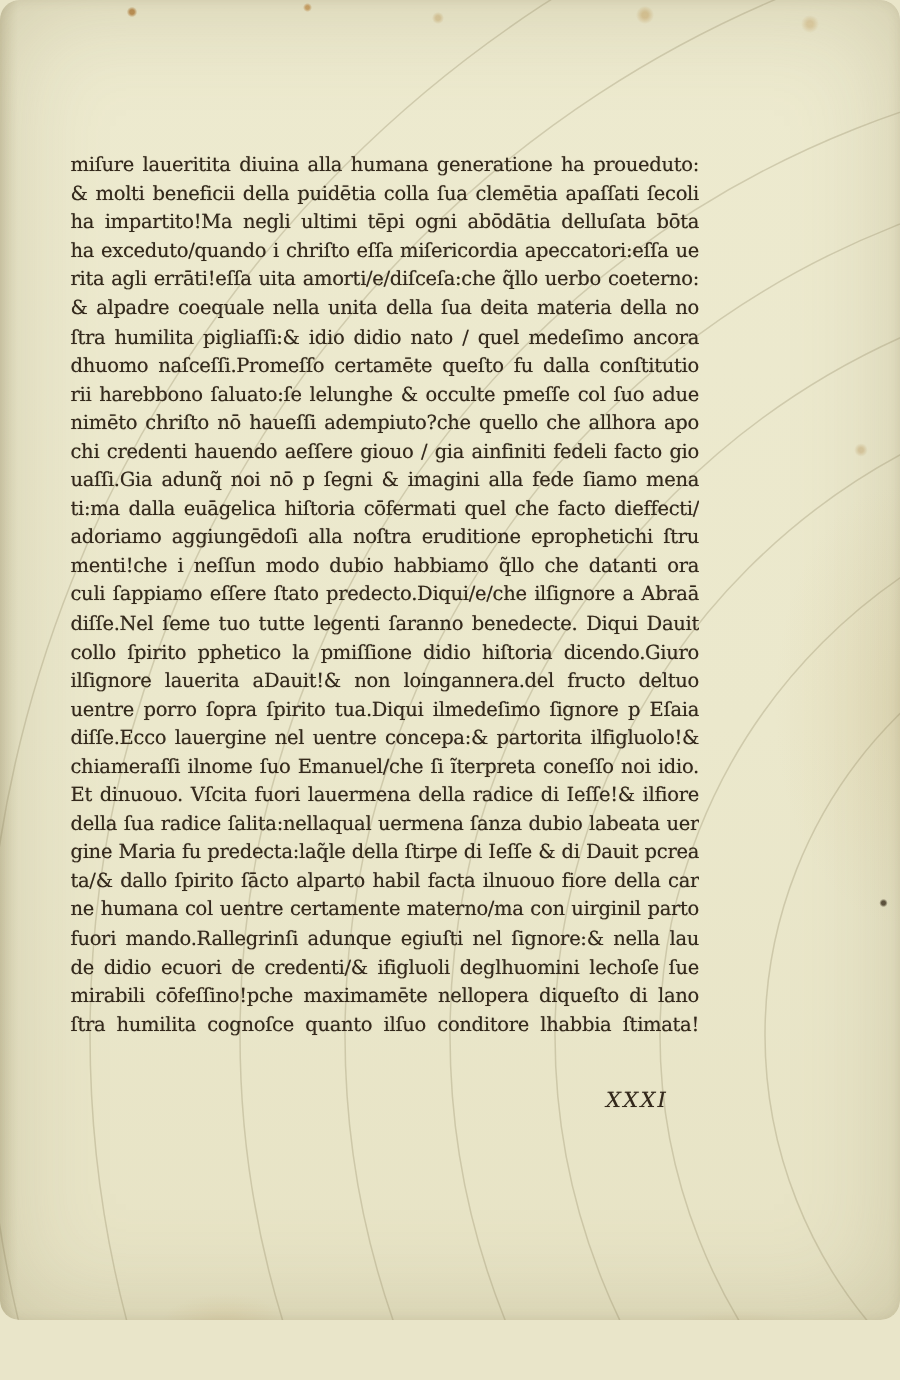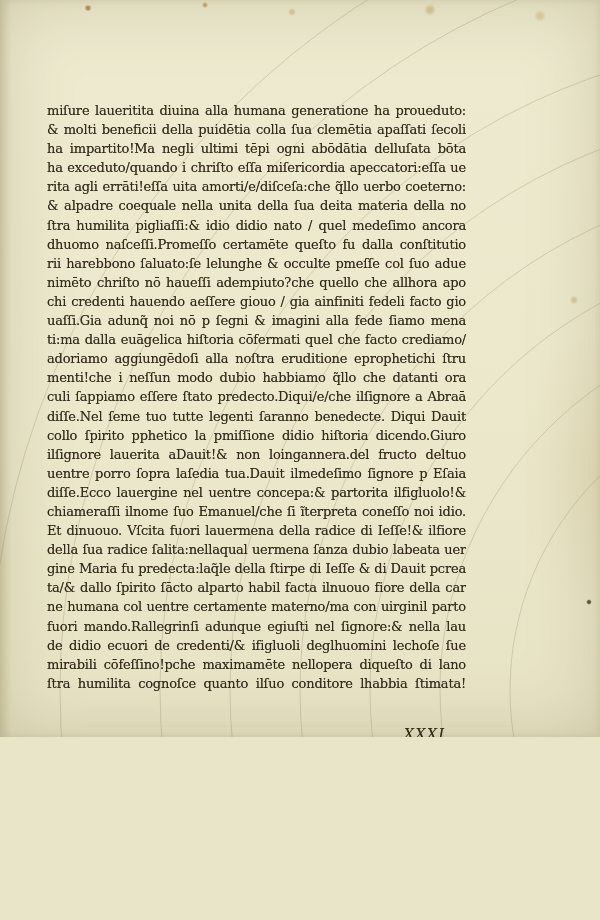--- a/index.html
+++ b/index.html
@@ -1,34 +1,35 @@
 <!DOCTYPE html>
 <html><head>
 <meta charset="utf-8">
 <style>
   html,body{margin:0;padding:0;background:#e9e5c9;}
   .page{
     position:relative;
-    width:600px;height:737px;
+    width:600px;height:880px;
     overflow:hidden;
     background:
       radial-gradient(circle at 88px 8px,  rgba(172,112,42,.75) 0 1.5px, rgba(172,112,42,0) 3.5px),
       radial-gradient(circle at 205px 5px, rgba(188,124,48,.65) 0 1.2px, rgba(188,124,48,0) 3px),
       radial-gradient(circle at 292px 12px,rgba(190,150,82,.40) 0 1.5px, rgba(190,150,82,0) 4px),
       radial-gradient(circle at 430px 10px,rgba(196,154,84,.45) 0 2px,  rgba(196,154,84,0) 6px),
       radial-gradient(circle at 540px 16px,rgba(196,154,84,.35) 0 2px,  rgba(196,154,84,0) 6px),
       radial-gradient(circle at 589px 602px,rgba(62,50,34,.85) 0 1.3px, rgba(62,50,34,0) 2.8px),
       radial-gradient(circle at 574px 300px,rgba(186,150,90,.40) 0 1.5px,rgba(186,150,90,0) 4.5px),
       radial-gradient(ellipse 95px 42px at 492px 903px, rgba(205,172,112,.30), rgba(205,172,112,0) 70%),
       radial-gradient(ellipse 60px 28px at 150px 882px, rgba(205,178,122,.22), rgba(205,178,122,0) 70%),
       radial-gradient(ellipse 120px 210px at 600px 470px, rgba(208,184,124,.18), rgba(208,184,124,0) 70%),
       linear-gradient(90deg, rgba(148,138,98,.22), rgba(148,138,98,0) 12px),
       linear-gradient(180deg,#edeacf 0%, #ebe8cc 55%, #e7e3c5 100%);
     box-shadow: inset 0 0 70px rgba(138,124,84,.28), inset 0 0 8px rgba(138,124,84,.18);
     font-family:"DejaVu Serif","Liberation Serif",serif;
+    border-radius:13px;
   }
   .rings{position:absolute;top:0;left:0;pointer-events:none;}
   .rings circle{fill:none;stroke:#8f8660;stroke-opacity:.30;stroke-width:1;}
   .textblock{
     position:absolute;left:47px;top:101px;width:419px;
     color:#33281b;
     font-size:13px;line-height:19.1px;
     letter-spacing:-0.2px;
     text-shadow:0 0 .5px rgba(51,40,27,.55);
   }
@@ -69,28 +70,28 @@
         <div class="tline">ha impartito!Ma negli ultimi tēpi ogni abōdātia delluſata bōta</div>
         <div class="tline">ha exceduto/quando i chriſto eſſa miſericordia apeccatori:eſſa ue</div>
         <div class="tline">rita agli errāti!eſſa uita amorti/e/diſceſa:che q̃llo uerbo coeterno:</div>
         <div class="tline">&amp; alpadre coequale nella unita della ſua deita materia della no</div>
         <div class="tline">ſtra humilita pigliaſſi:&amp; idio didio nato / quel medeſimo ancora</div>
         <div class="tline">dhuomo naſceſſi.Promeſſo certamēte queſto fu dalla conſtitutio</div>
         <div class="tline">rii harebbono ſaluato:ſe lelunghe &amp; occulte pmeſſe col ſuo adue</div>
         <div class="tline">nimēto chriſto nō haueſſi adempiuto?che quello che allhora apo</div>
         <div class="tline">chi credenti hauendo aeſſere giouo / gia ainfiniti fedeli facto gio</div>
         <div class="tline">uaſſi.Gia adunq̃ noi nō p ſegni &amp; imagini alla fede ſiamo mena</div>
-        <div class="tline">ti:ma dalla euāgelica hiſtoria cōfermati quel che facto crediamo/</div>
+        <div class="tline">ti:ma dalla euāgelica hiſtoria cōfermati quel che facto dieffecti/</div>
         <div class="tline">adoriamo aggiungēdoſi alla noſtra eruditione eprophetichi ſtru</div>
         <div class="tline">menti!che i neſſun modo dubio habbiamo q̃llo che datanti ora</div>
         <div class="tline">culi ſappiamo eſſere ſtato predecto.Diqui/e/che ilſignore a Abraā</div>
         <div class="tline">diſſe.Nel ſeme tuo tutte legenti ſaranno benedecte. Diqui Dauit</div>
         <div class="tline">collo ſpirito pphetico la pmiſſione didio hiſtoria dicendo.Giuro</div>
         <div class="tline">ilſignore lauerita aDauit!&amp; non loingannera.del fructo deltuo</div>
-        <div class="tline">uentre porro ſopra laſedia tua.Dauit ilmedeſimo ſignore p Eſaia</div>
+        <div class="tline">uentre porro ſopra ſpirito tua.Diqui ilmedeſimo ſignore p Eſaia</div>
         <div class="tline">diſſe.Ecco lauergine nel uentre concepa:&amp; partorita ilfigluolo!&amp;</div>
         <div class="tline">chiameraſſi ilnome ſuo Emanuel/che ſi ĩterpreta coneſſo noi idio.</div>
         <div class="tline">Et dinuouo. Vſcita fuori lauermena della radice di Ieſſe!&amp; ilfiore</div>
         <div class="tline">della ſua radice ſalita:nellaqual uermena ſanza dubio labeata uer</div>
         <div class="tline">gine Maria fu predecta:laq̃le della ſtirpe di Ieſſe &amp; di Dauit pcrea</div>
         <div class="tline">ta/&amp; dallo ſpirito ſācto alparto habil facta ilnuouo fiore della car</div>
         <div class="tline">ne humana col uentre certamente materno/ma con uirginil parto</div>
         <div class="tline">fuori mando.Rallegrinſi adunque egiuſti nel ſignore:&amp; nella lau</div>
         <div class="tline">de didio ecuori de credenti/&amp; ifigluoli deglhuomini lechoſe ſue</div>
         <div class="tline">mirabili cōfeſſino!pche maximamēte nellopera diqueſto di lano</div>

